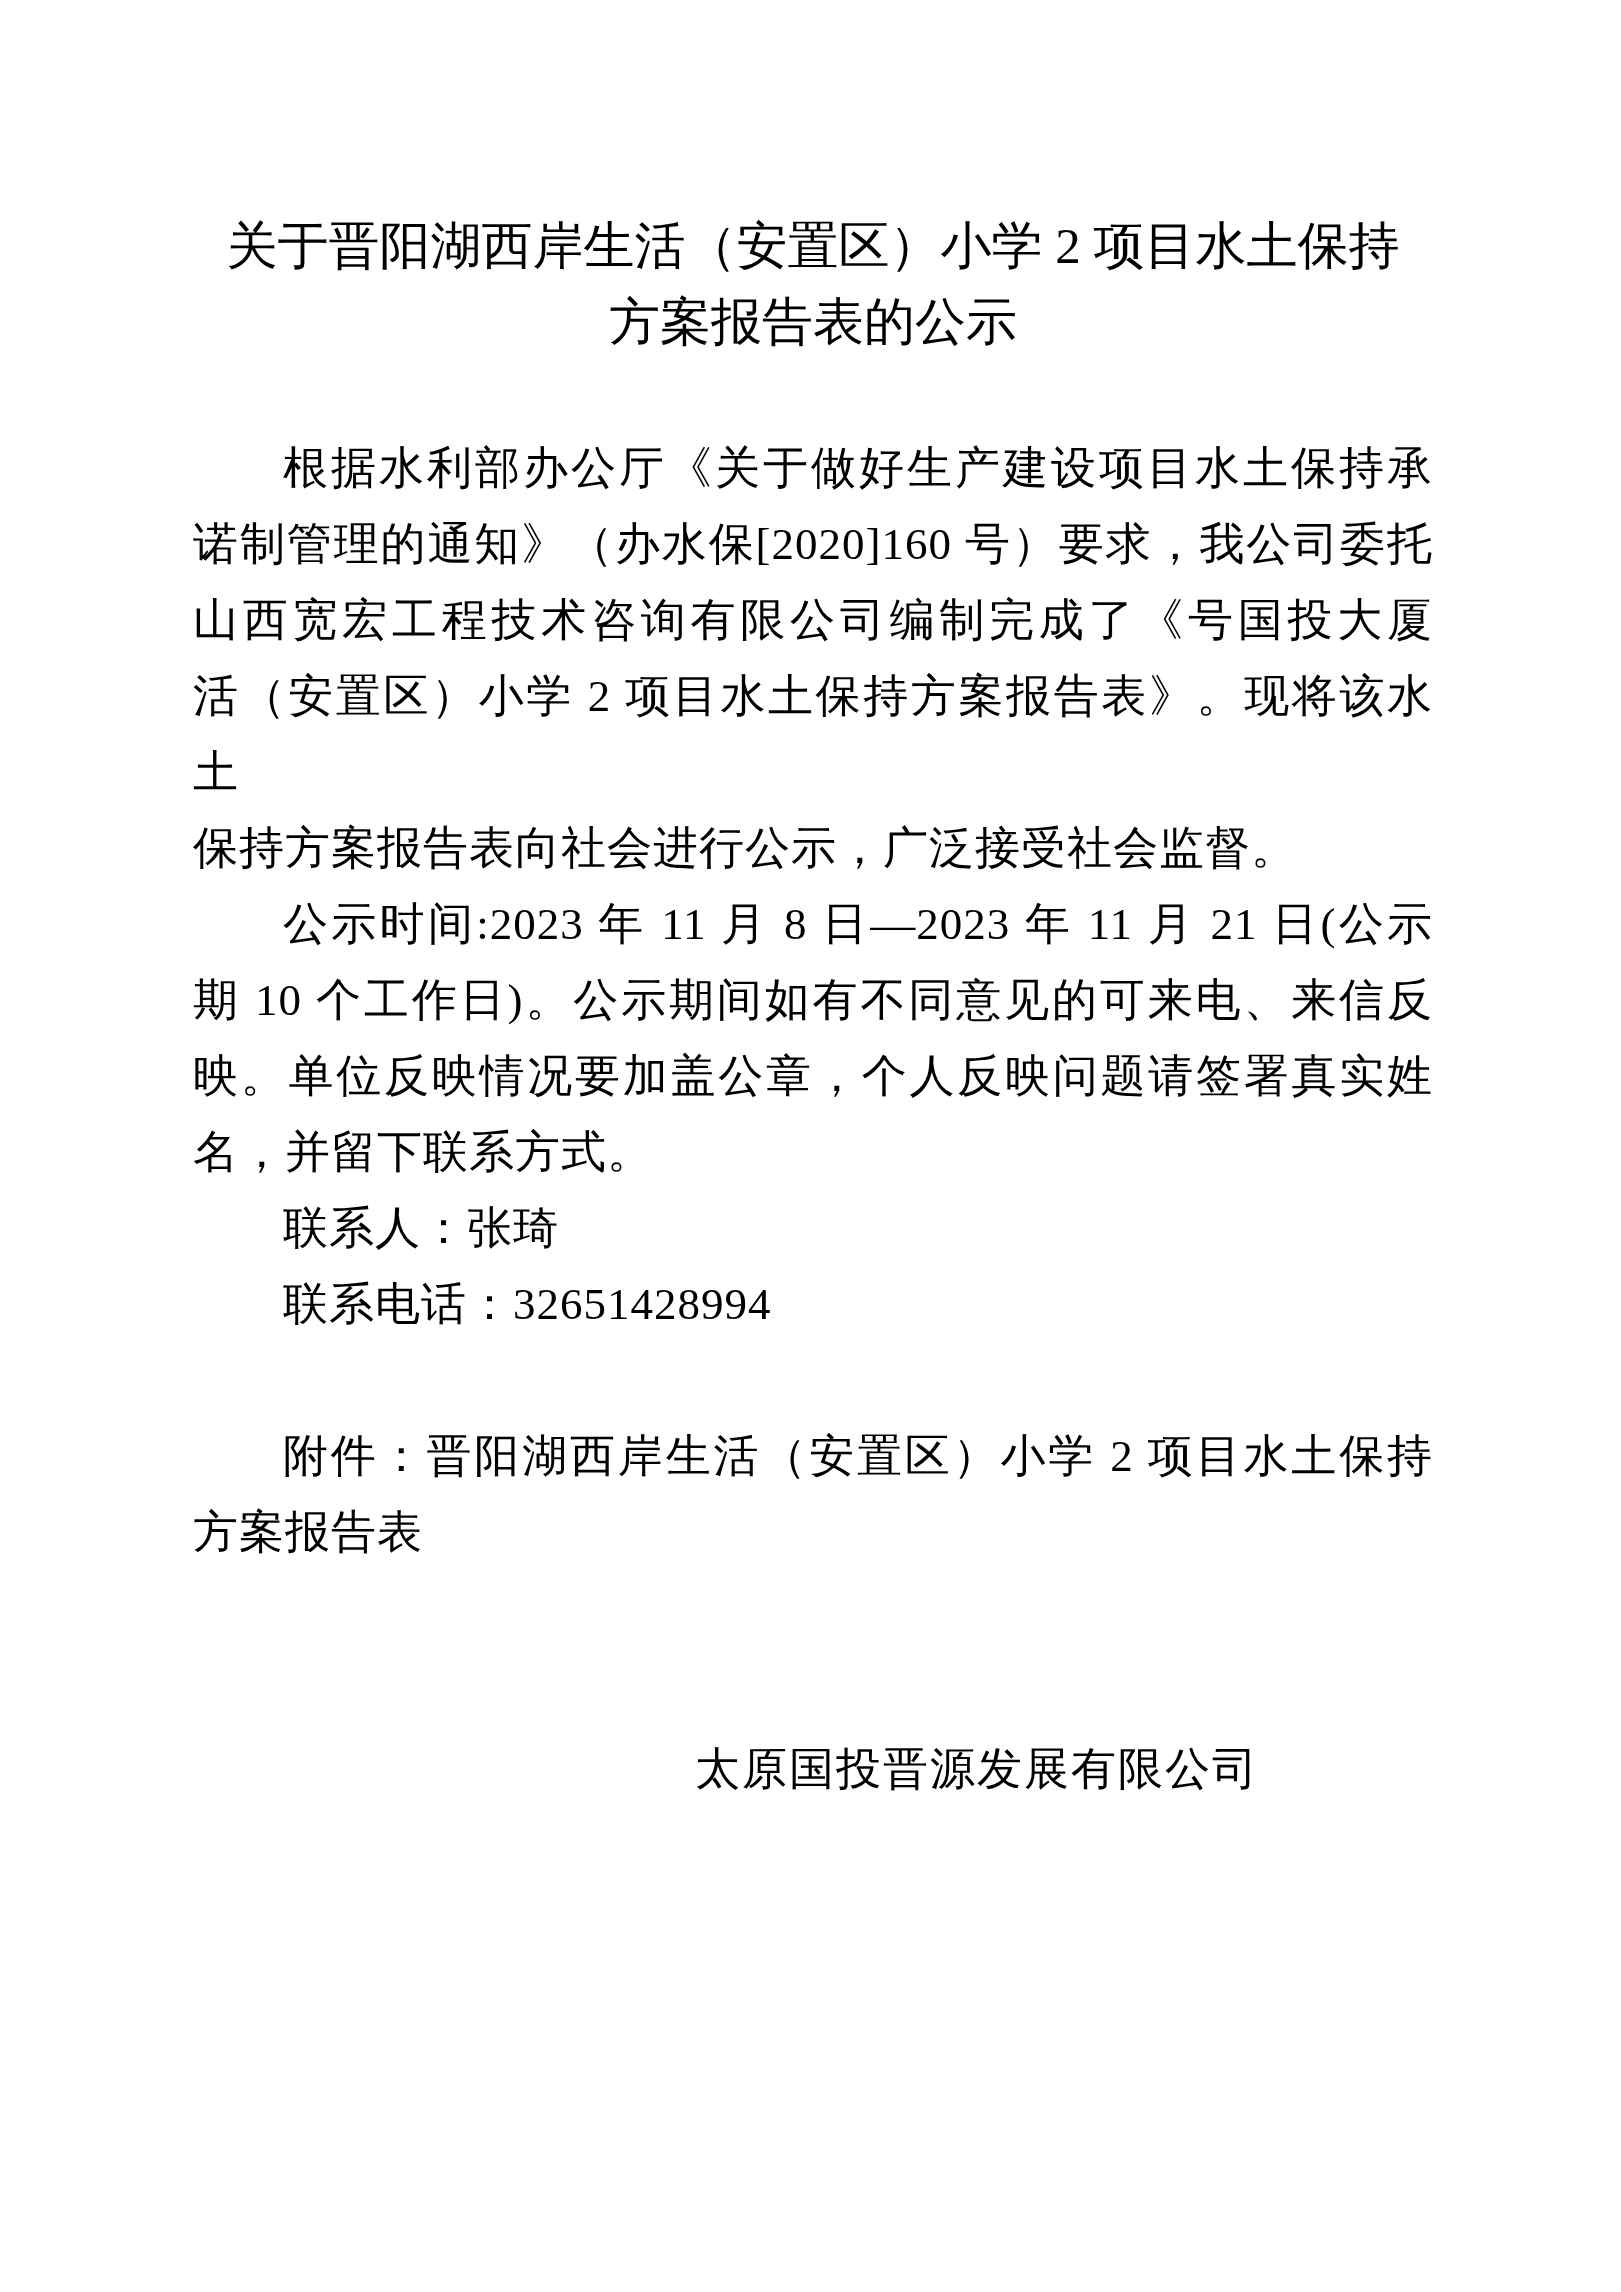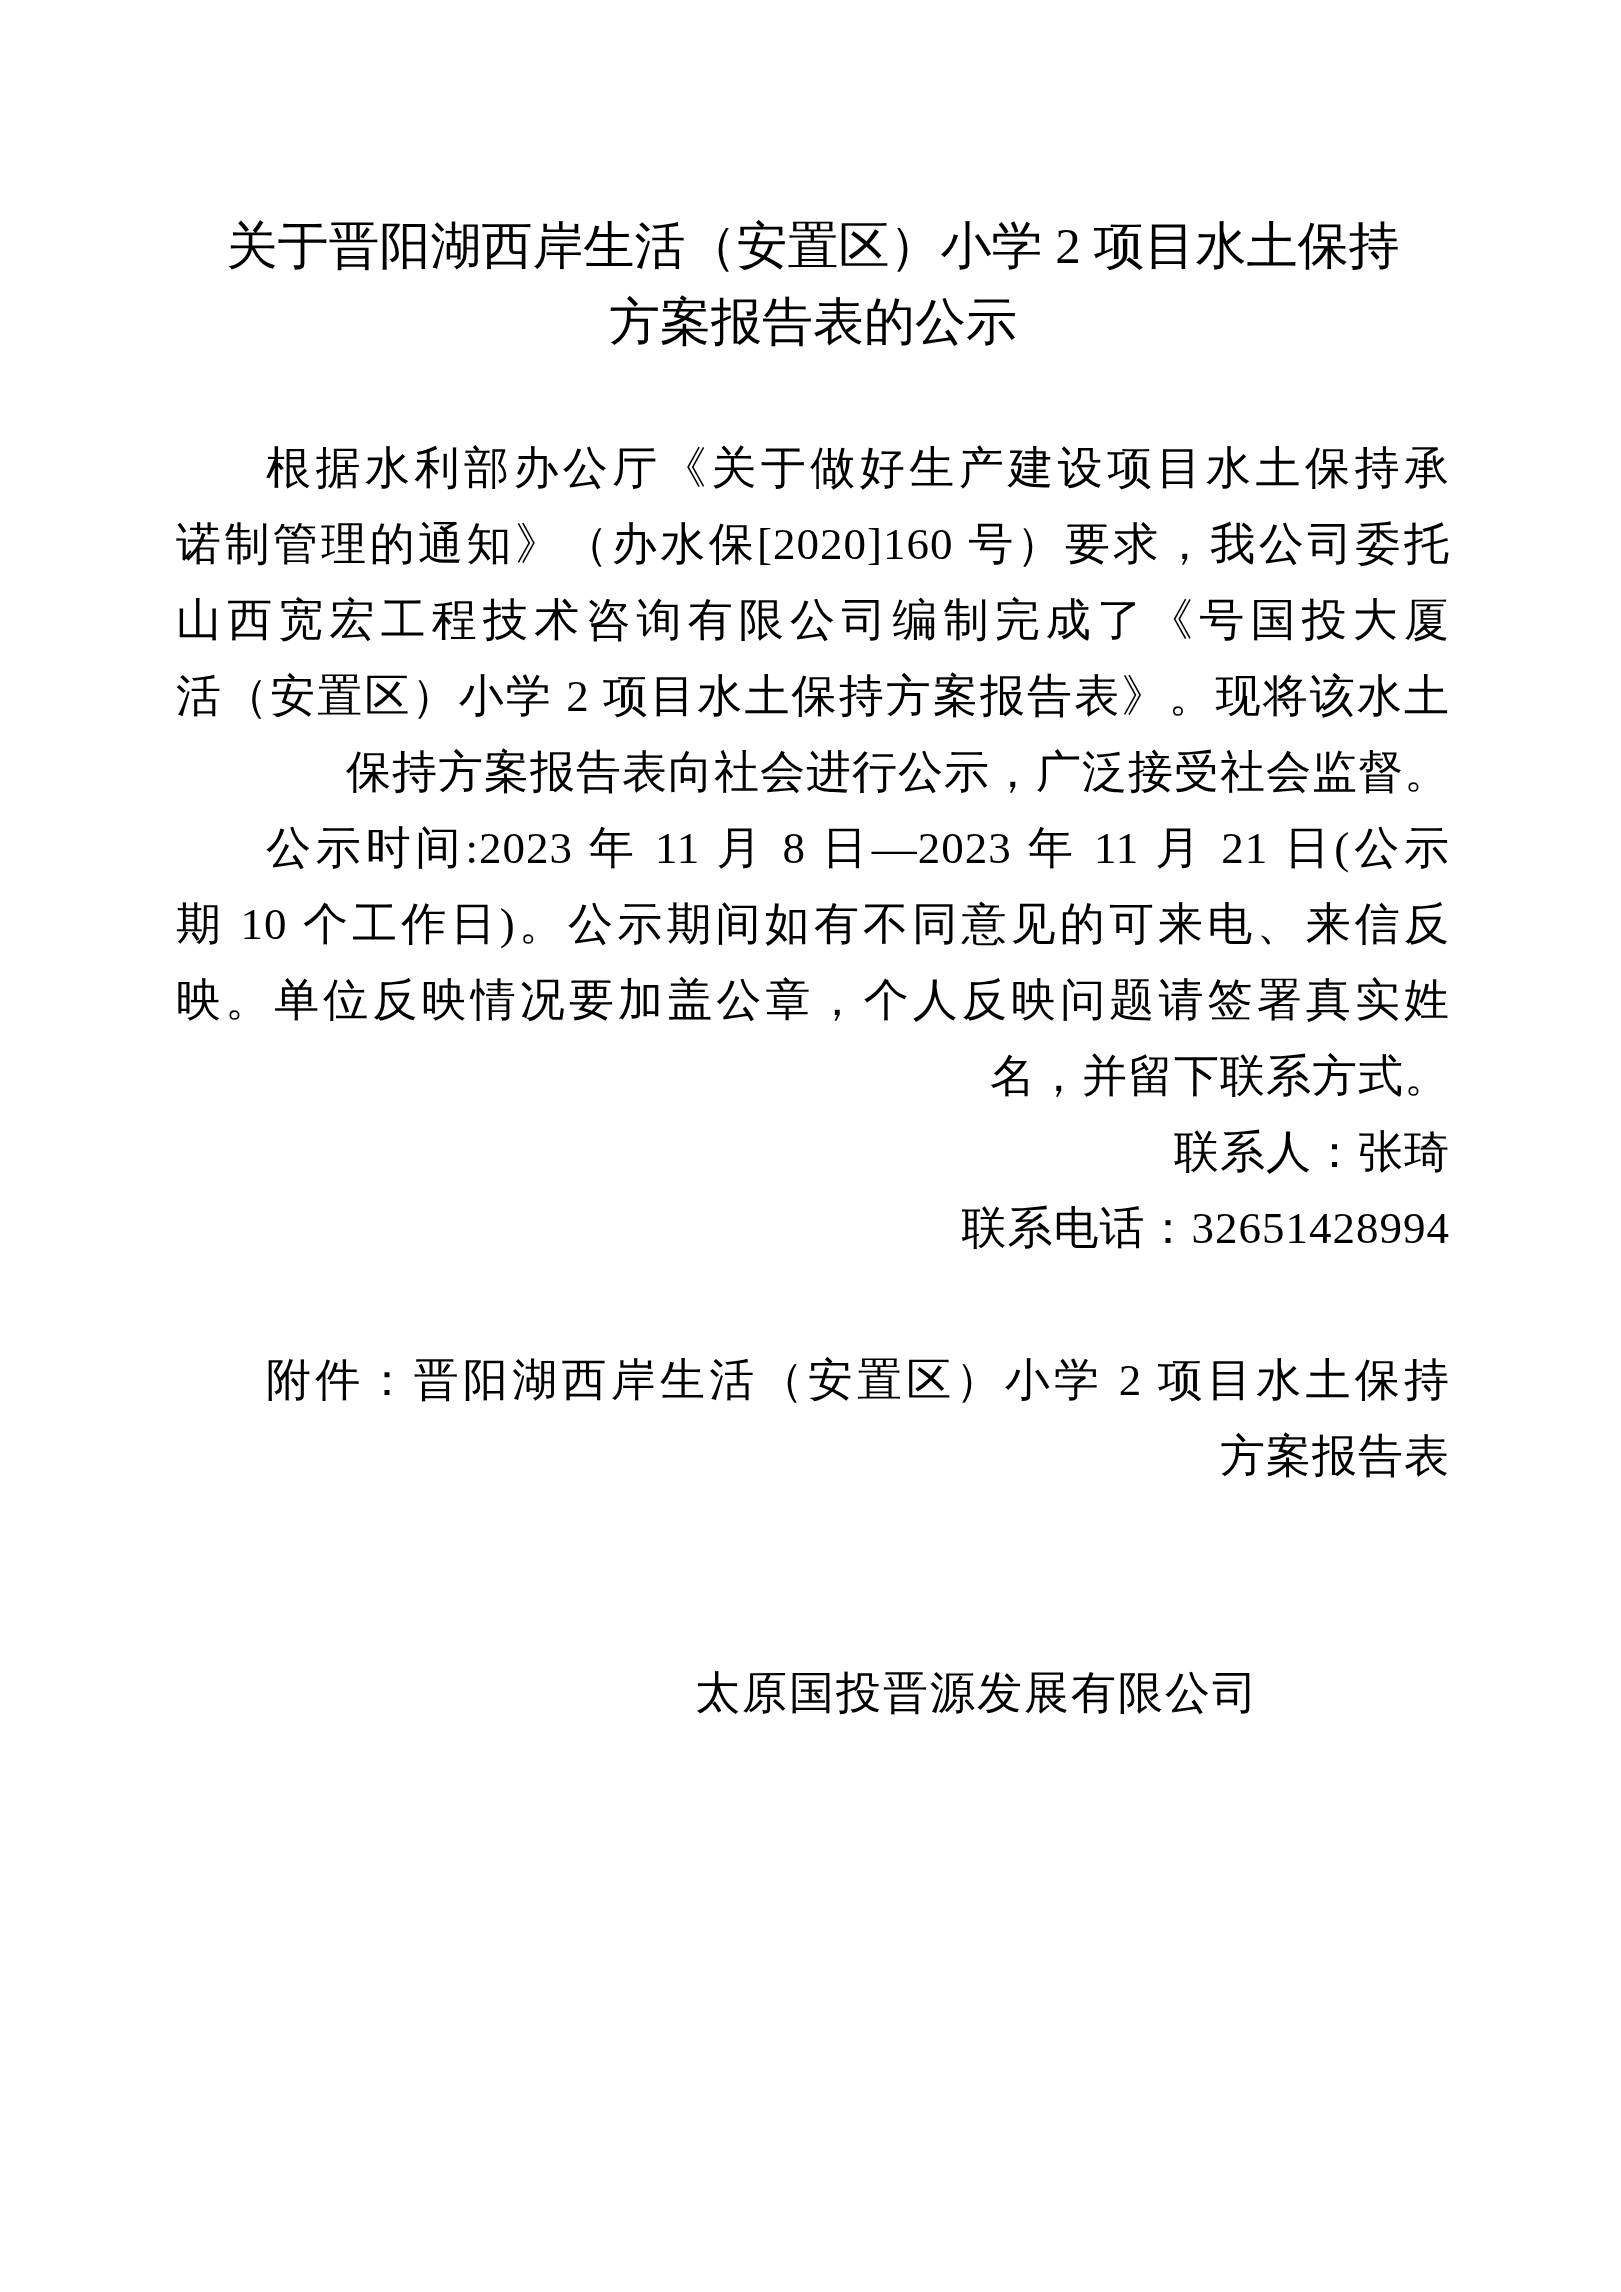--- a/index.html
+++ b/index.html
@@ -20,27 +20,27 @@
   .content {
     padding: 208px 171px 0 176px; 
   }
   .title {
     font-size: 51px;
     font-weight: normal;
     line-height: 76px;
     text-align: center;
     margin: 0 0 70px 0;
   }
-  .body-lines { margin: 0; }
+  .body-lines { margin: 17px; }
   .line {
     font-size: 45px;
     line-height: 76px;
     letter-spacing: 1px;
     white-space: pre-wrap;
-    text-align: right;
+    text-align: left;
   }
   .line.justify {
     text-align: justify;
     text-align-last: justify;
   }
   .line.indent { text-indent: 90px; }
   .line.blank { height: 76px; }
   .signature {
     margin-top: 161px;
     margin-left: 495px;

